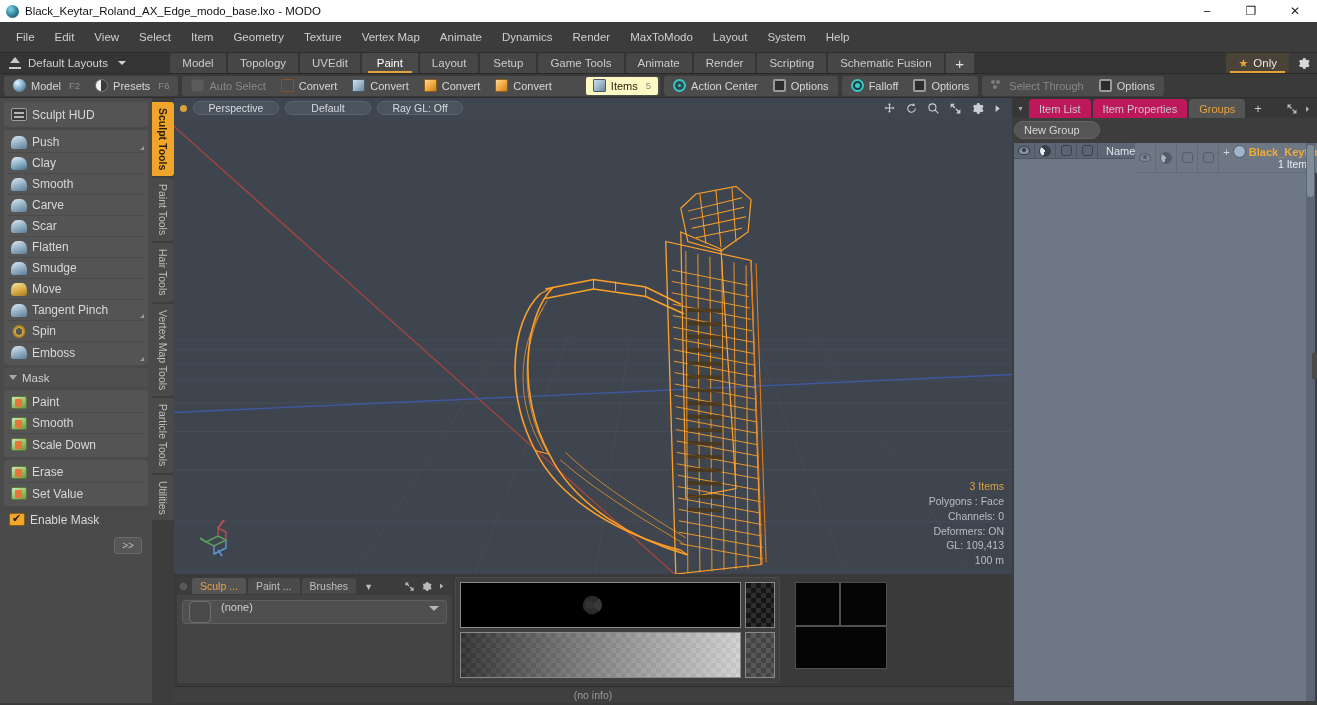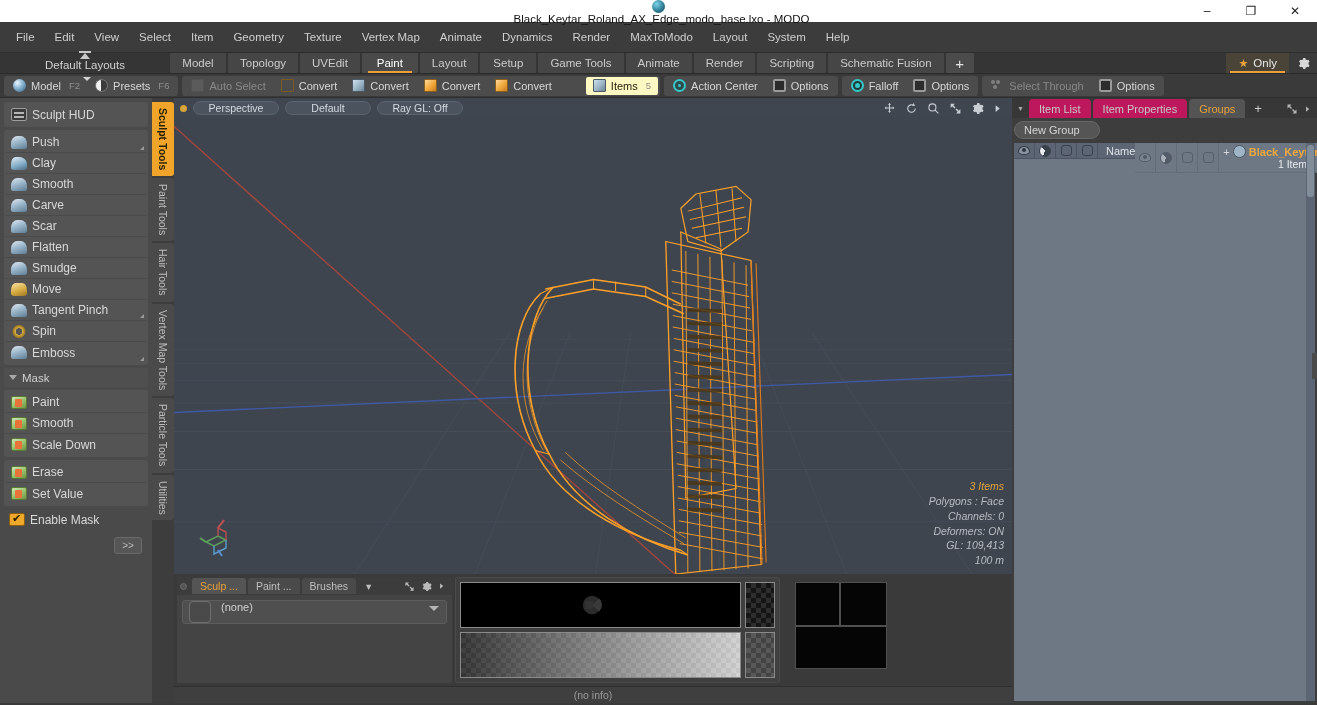--- a/index.html
+++ b/index.html
@@ -2,38 +2,38 @@
 <html><head>
 <meta charset="utf-8">
 <style>
   * { box-sizing: border-box; margin:0; padding:0; }
   html,body { width:1317px; height:705px; overflow:hidden; background:#2b2b2b;
     font-family:"Liberation Sans", sans-serif; color:#c8c8c8; }
   .app { position:relative; width:1317px; height:705px; background:#3a3a3a; }
 
   
   .titlebar { height:22px; background:#ffffff; display:flex; align-items:center;
-     padding-left:6px; color:#111; font-size:11.5px; position:relative;flex-direction:column; }
+     padding-left:6px; color:#111; font-size:11.5px; position:relative; }
   .titlebar .appicon { width:13px; height:13px; border-radius:50%;
      background:radial-gradient(circle at 35% 32%, #7fd4e8 0%, #2f7f97 55%, #15424f 100%);
      margin-right:6px; flex:0 0 auto; }
   .wbtns { position:absolute; right:0; top:0; height:22px; display:flex; }
   .wbtn { width:44px; height:22px; display:flex; align-items:center; justify-content:center;
      font-size:12px; color:#222; }
 
   
   .menubar { height:31px; background:#3c3c3c; display:flex; align-items:center;
      padding-left:6px; border-bottom:1px solid #2e2e2e; }
   .menuitem { padding:0 10px; font-size:11.5px; color:#cfcfcf; height:21px;
      line-height:21px; cursor:default; }
 
   
   .tabbar { height:21px; background:#353535; display:flex; align-items:stretch;
      border-bottom:1px solid #2a2a2a; position:relative; }
-  .layouts { display:flex; align-items:center; padding:0 8px; gap:6px; min-width:170px;flex-direction:column; }
+  .layouts { display:flex; align-items:center; padding:0 8px; gap:6px; min-width:170px; }
   .up-ico { width:14px; height:12px; position:relative; }
   .up-ico:before { content:""; position:absolute; left:2px; top:0;
      border-left:5px solid transparent; border-right:5px solid transparent;
      border-bottom:6px solid #c9c9c9; }
   .up-ico:after { content:""; position:absolute; left:1px; bottom:0; width:12px; height:2px;
      background:#c9c9c9; }
   .layouts-label { font-size:11.5px; color:#d2d2d2; }
   .caret { width:0;height:0;border-left:4px solid transparent;border-right:4px solid transparent;
      border-top:4px solid #d2d2d2; display:inline-block; margin-left:4px; vertical-align:middle;}
   .ltabs { display:flex; align-items:stretch; }
@@ -141,21 +141,21 @@
   .vp-head { height:20px; background:#3f4650; display:flex; align-items:center;
      gap:6px; padding:0 6px; }
   .vp-dot { width:7px; height:7px; border-radius:50%; background:#d8a33a; }
   .vp-pill { height:14px; min-width:86px; padding:0 10px; background:#4b535e;
      border:1px solid #5a6370; border-radius:7px; font-size:10.5px; color:#d5dae0;
      display:flex; align-items:center; justify-content:center; }
   .vp-icons { margin-left:auto; display:flex; align-items:center; gap:9px;
      padding-right:4px; color:#c9ced4; }
   .vpi { width:13px; height:13px; }
 
-  .viewport { flex:1; position:relative; background:#0f172a; overflow:hidden;font-style:italic; }
+  .viewport { flex:1; position:relative; background:#0f172a; overflow:hidden; }
   .vp-stats { position:absolute; right:8px; bottom:6px; text-align:right;
      font-size:10.5px; line-height:14.8px; color:#b9bdc2; }
   .vp-stats .items { color:#e0a43a; }
   .gizmo { position:absolute; left:22px; bottom:16px; width:44px; height:44px; }
 
   
   .bottomdock { height:112px; background:#3a3a3a; display:flex; gap:3px; padding:3px; }
   .bd-left { width:280px; background:#444; border-radius:2px; display:flex; flex-direction:column; }
   .bd-tabs { height:18px; display:flex; align-items:stretch; gap:2px; padding:1px 3px;
      background:#3c3c3c; }

